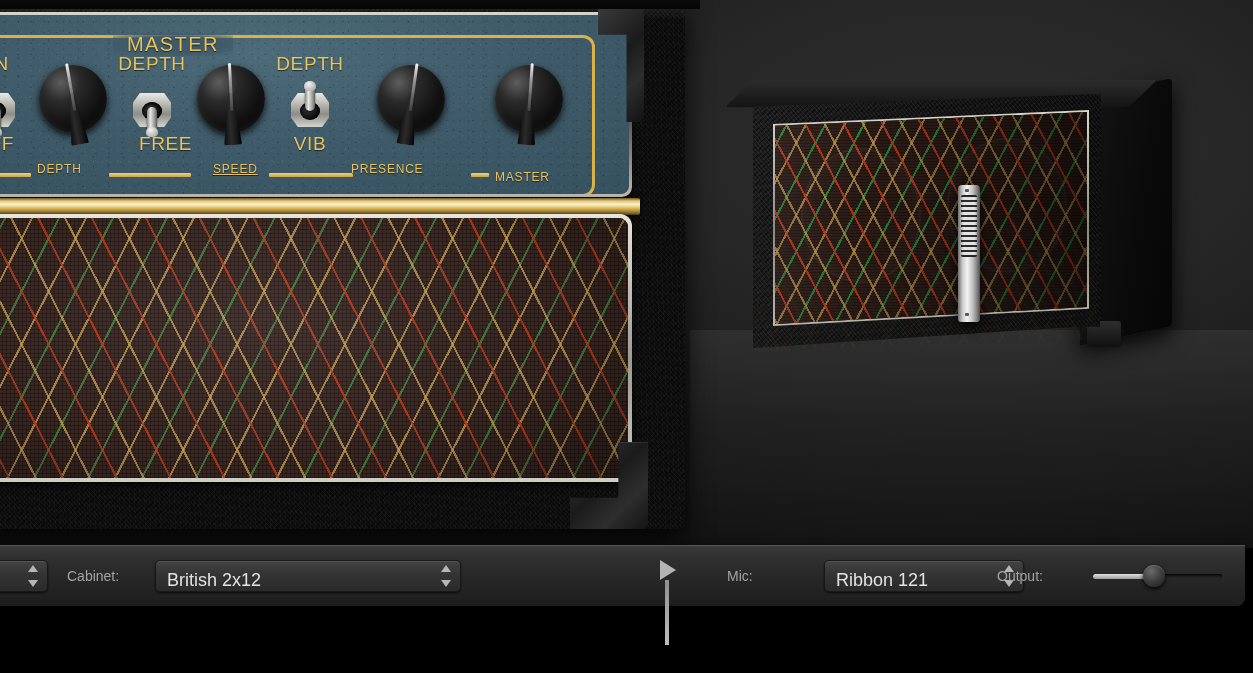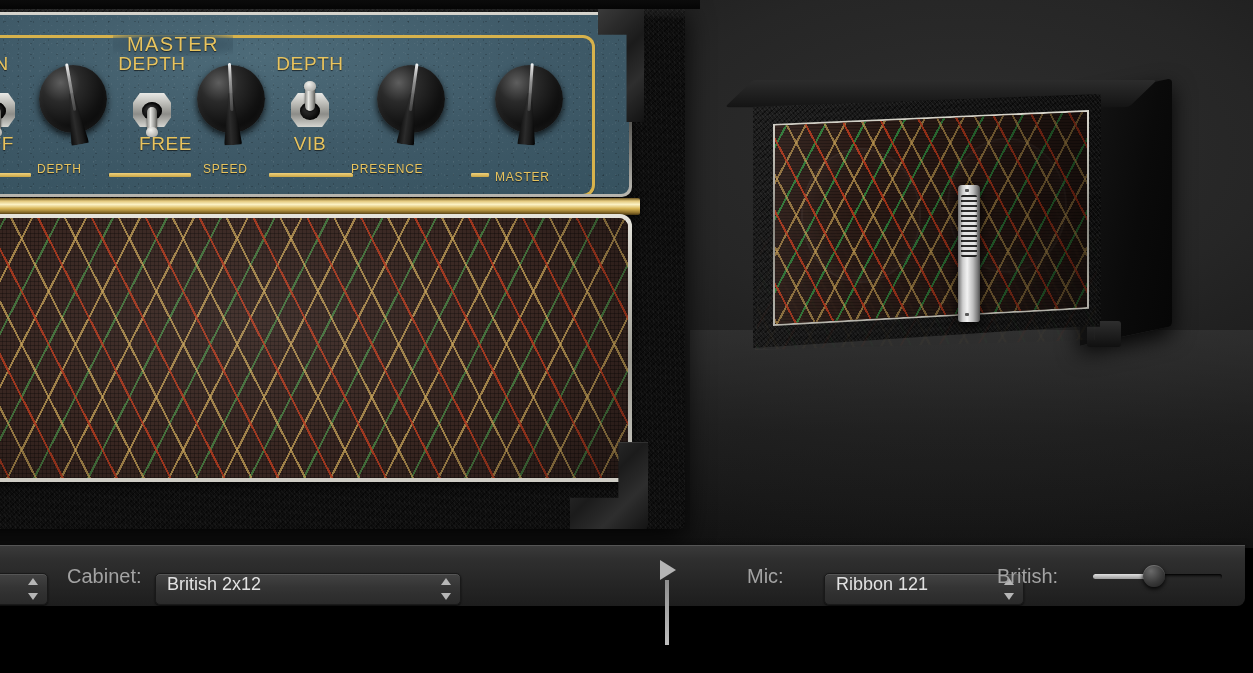--- a/index.html
+++ b/index.html
@@ -390,21 +390,21 @@
   }
 
   
   .popup {
     position: absolute;
     height: 32px;
     background: linear-gradient(180deg,#434343 0%, #343434 45%, #2a2a2a 100%);
     border: 1px solid #191919;
     border-radius: 5px;
     box-shadow: inset 0 1px 0 rgba(255,255,255,.10), 0 1px 2px rgba(0,0,0,.7);
-    display: flex; align-items: flex-start; margin-top: 13px;
+    display: flex; align-items: flex-end;
   }
   .popup-value {
     color: #e2e2e2; font-size: 18px; padding-left: 11px;
     white-space: nowrap; overflow: hidden;
   }
   .stepper {
     position: absolute; right: 9px; top: 50%;
     transform: translateY(-50%);
     width: 11px; height: 22px;
     display: flex; flex-direction: column; justify-content: space-between;
@@ -413,21 +413,21 @@
   .stepper .up, .stepper .dn {
     width: 0; height: 0;
     border-left: 5.5px solid transparent;
     border-right: 5.5px solid transparent;
   }
   .stepper .up { border-bottom: 7px solid #b6b6b6; }
   .stepper .dn { border-top: 7px solid #b6b6b6; }
 
   .bar-label {
     position: absolute; top: 50%; transform: translateY(-50%);
-    color: #a3a3a3; font-size: 20px; white-space: nowrap;
+    color: #a3a3a3; font-size: 14px; white-space: nowrap;
   }
 
   
   .popup-cut {
     position: absolute; left: -58px; top: 14px; width: 118px;
     border-radius: 5px;
   }
 
   
   .mic-pos { position: absolute; left: 655px; top: 560px; z-index: 30; }
@@ -575,21 +575,21 @@
           <div class="knob-skirt" style="transform:rotate(4deg);">
             <i></i>
             <div class="knob-pointer"></div>
           </div>
         </div>
 
         <div class="bottom-row">
           <div class="dash" style="left:2px; width:66px;"></div>
           <div class="knob-label" style="left:74px;">DEPTH</div>
           <div class="dash" style="left:146px; width:82px;"></div>
-          <div class="knob-label" style="left:240px;">SPEED</div>
+          <div class="knob-label" style="left:250px;text-decoration:underline;">SPEED</div>
           <div class="dash" style="left:306px; width:84px;"></div>
           <div class="knob-label" style="left:388px;">PRESENCE</div>
           <div class="dash" style="left:508px; width:18px;"></div>
           <div class="knob-label" style="left:532px;margin-top:8px;">MASTER</div>
         </div>
       </div>
     </div>
 
     <div class="gold-trim"></div>
 
@@ -624,30 +624,30 @@
 
       <div class="bar-label" style="left:79px;">Cabinet:</div>
       <div class="popup" style="left:167px; top:14px; width:306px;">
         <span class="popup-value">British 2x12</span>
         <span class="stepper">
           <span class="up"></span>
             <span class="dn"></span>
         </span>
       </div>
 
-      <div class="bar-label" style="left:739px;margin-left:20px;">Mic:</div>
+      <div class="bar-label" style="left:739px;">Mic:</div>
       <div class="popup" style="left:836px; top:14px; width:200px;">
         <span class="popup-value">Ribbon 121</span>
         <span class="stepper">
           <span class="up"></span>
             <span class="dn"></span>
         </span>
       </div>
 
-      <div class="bar-label" style="left:1009px;">British:</div>
+      <div class="bar-label" style="left:1009px;">Output:</div>
       <div class="slider" id="output-slider" style="left:1105px; width:129px;">
         <div class="slider-track"></div>
         <div class="slider-fill" id="output-fill" style="width: 47%;"></div>
         <div class="slider-knob" id="output-knob" style="left: 47%;"></div>
       </div>
 
     </div>
   </div>
 
   <div class="footer-black"></div>

